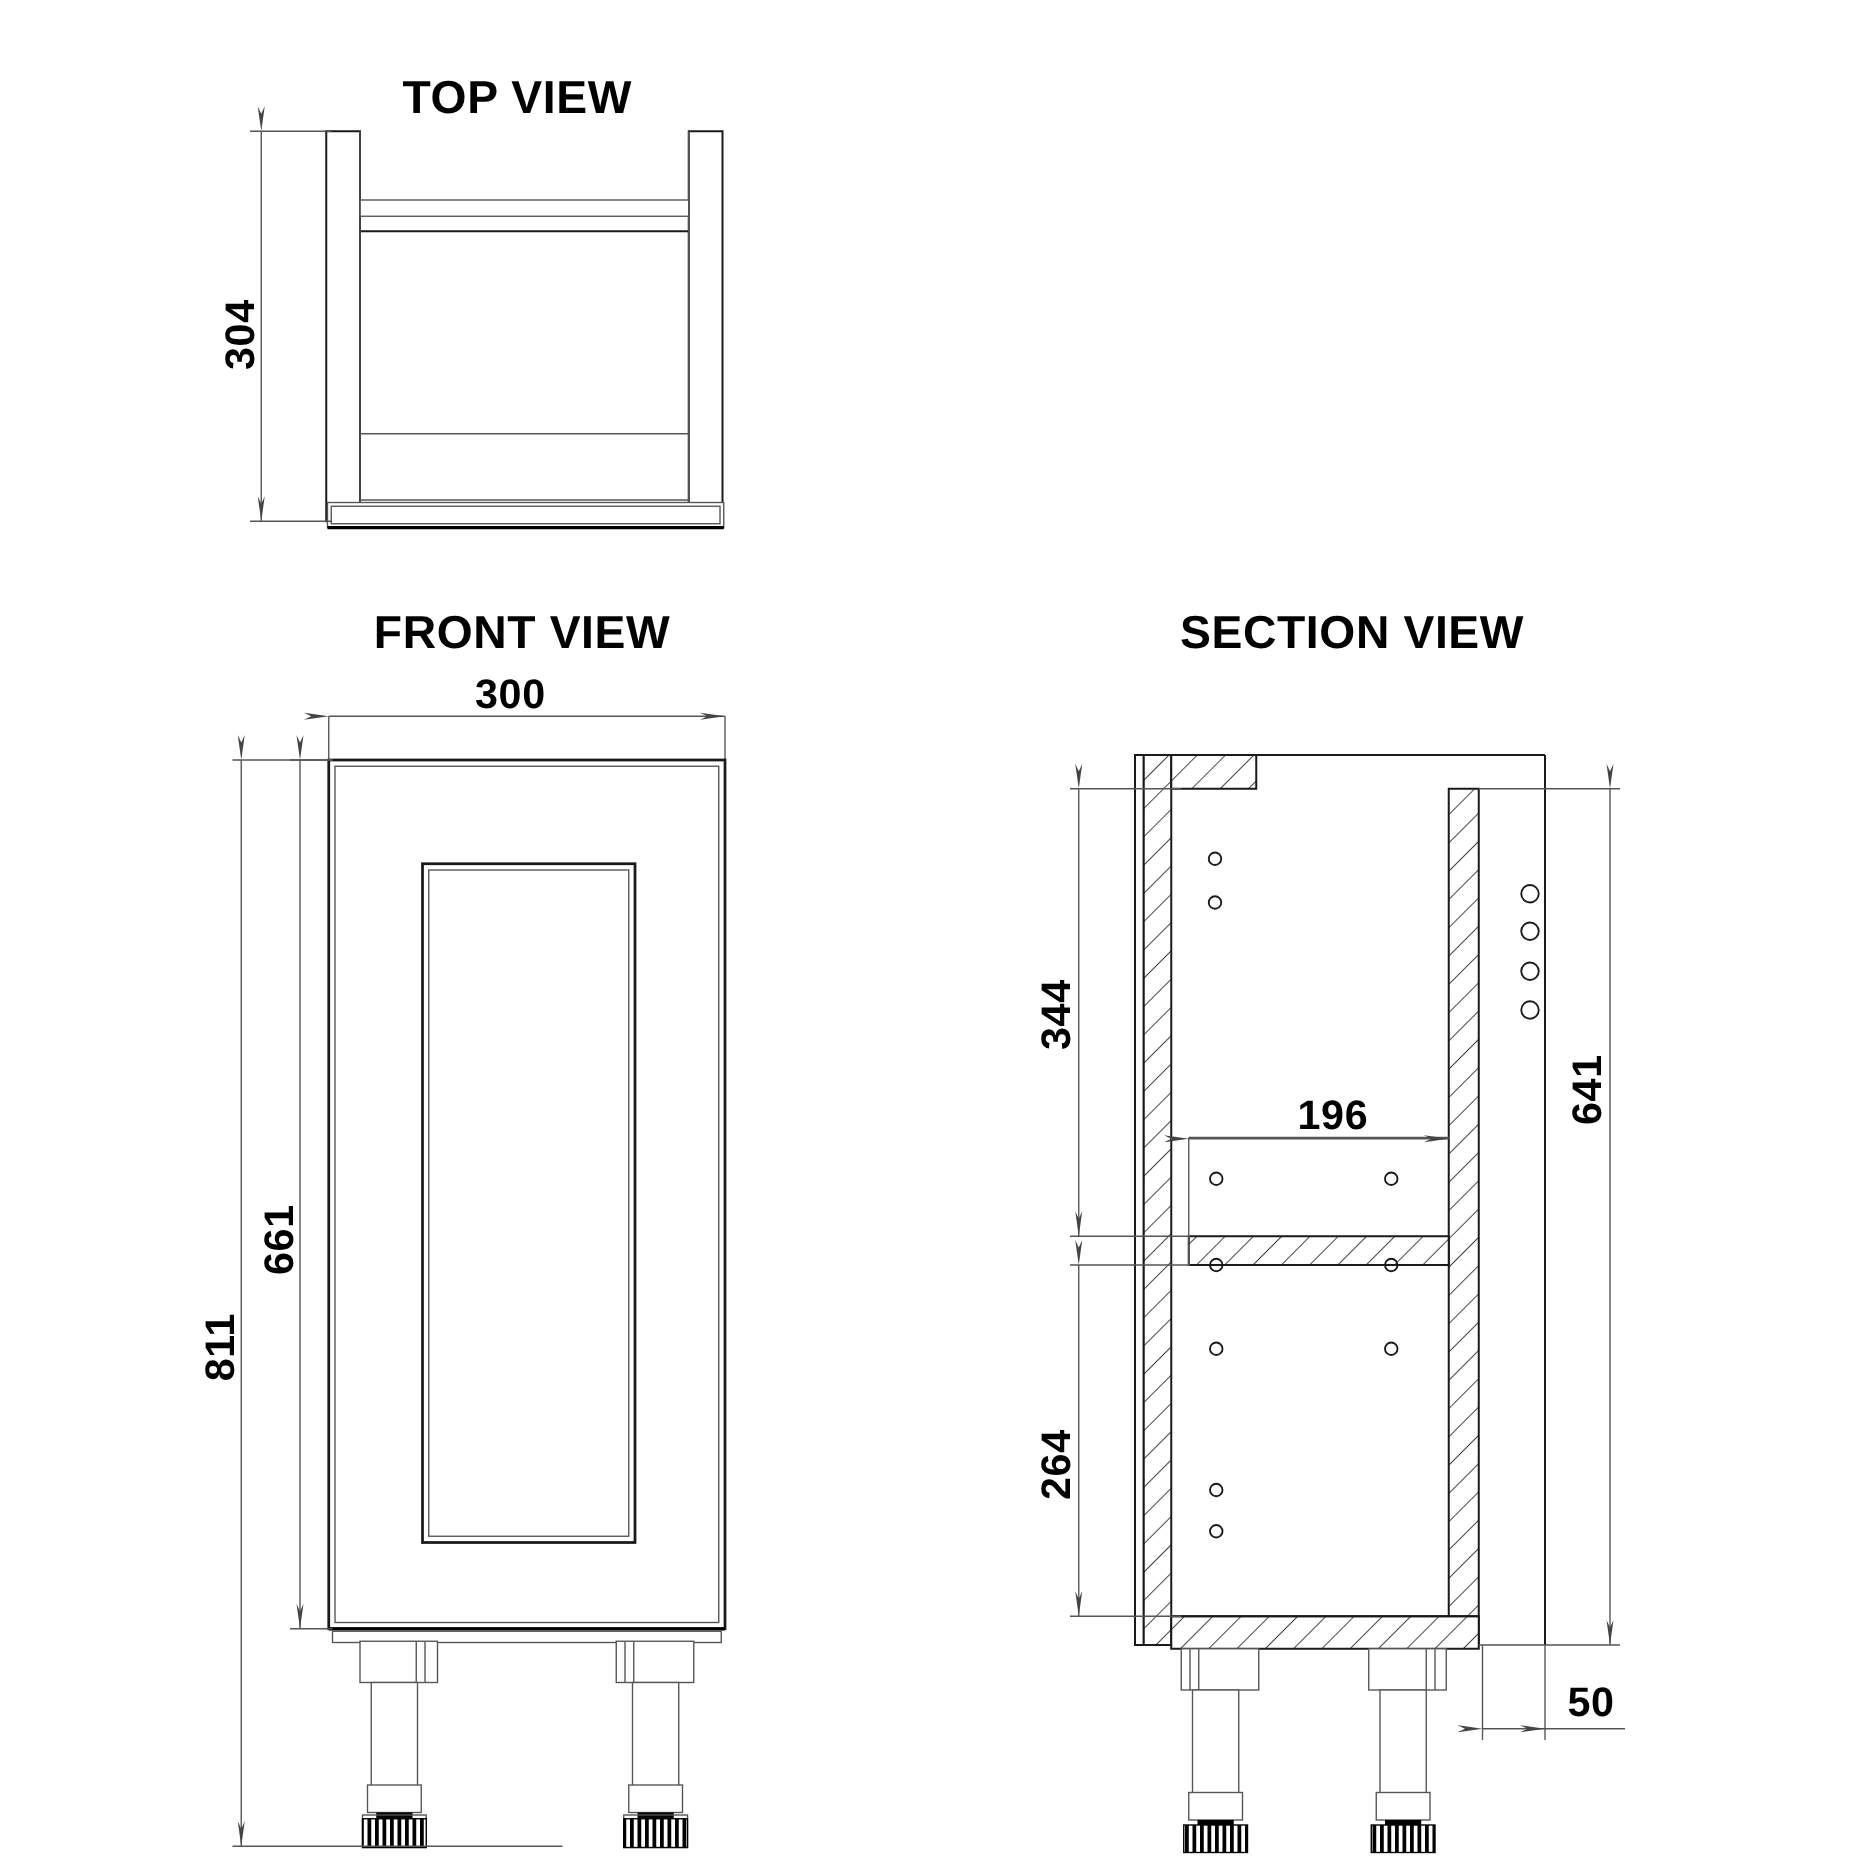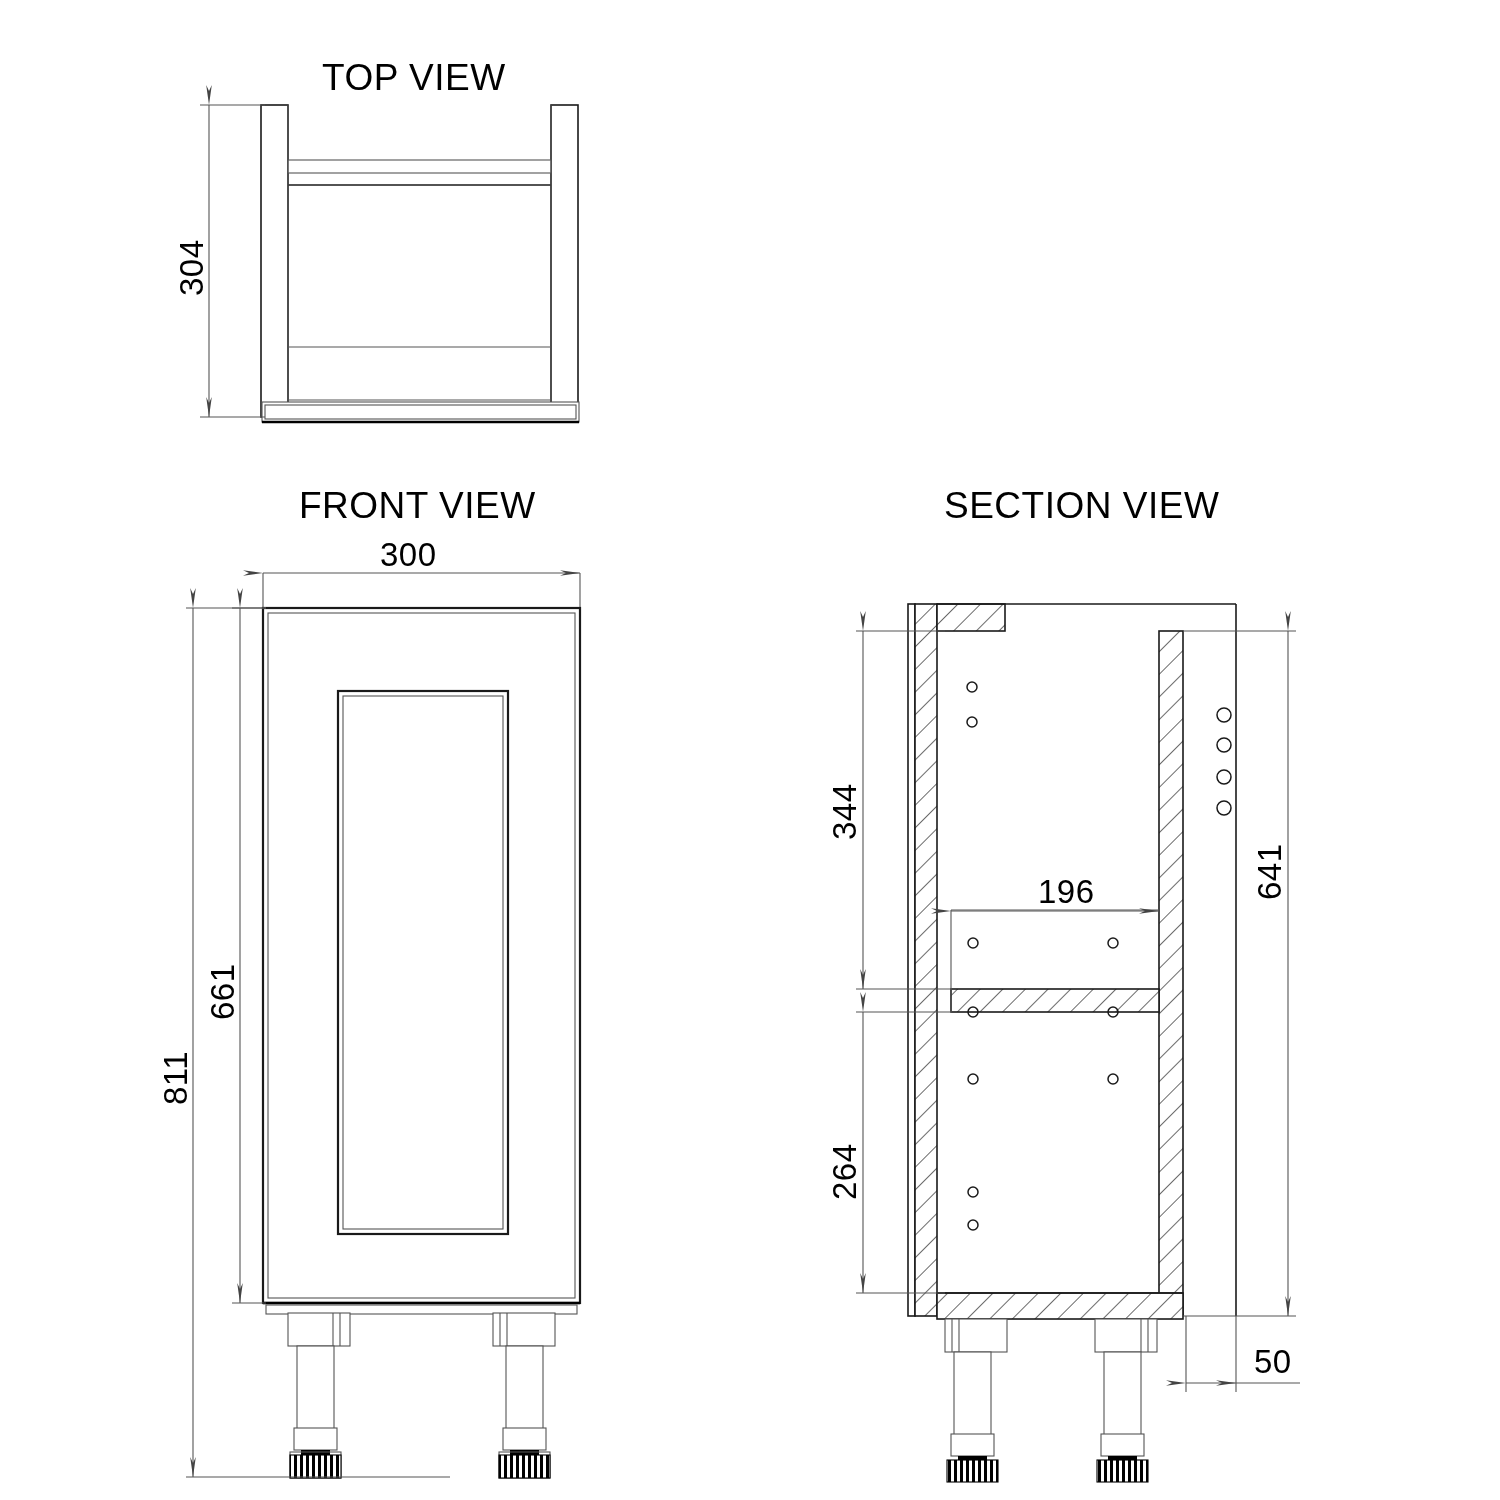--- a/index.html
+++ b/index.html
@@ -13,20 +13,21 @@
     height: 1500px;
     font-family: "Liberation Sans", sans-serif;
     overflow: hidden;
     position: relative;
   }
   #sheet {
     position: absolute;
     left: 0; top: 0;
     width: 1500px;
     height: 1336px;
+    font-weight: bold;
   }
   svg {
     display: block;
   }
   .vtitle {
     font-family: "Liberation Sans", sans-serif;
     font-size: 37px;
     fill: #000;
     letter-spacing: 0.5px;
   }

